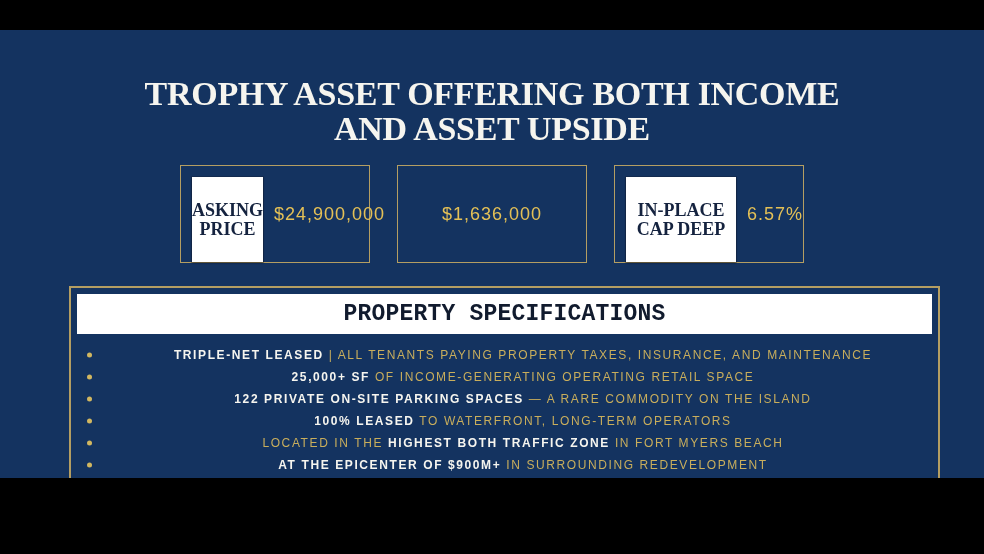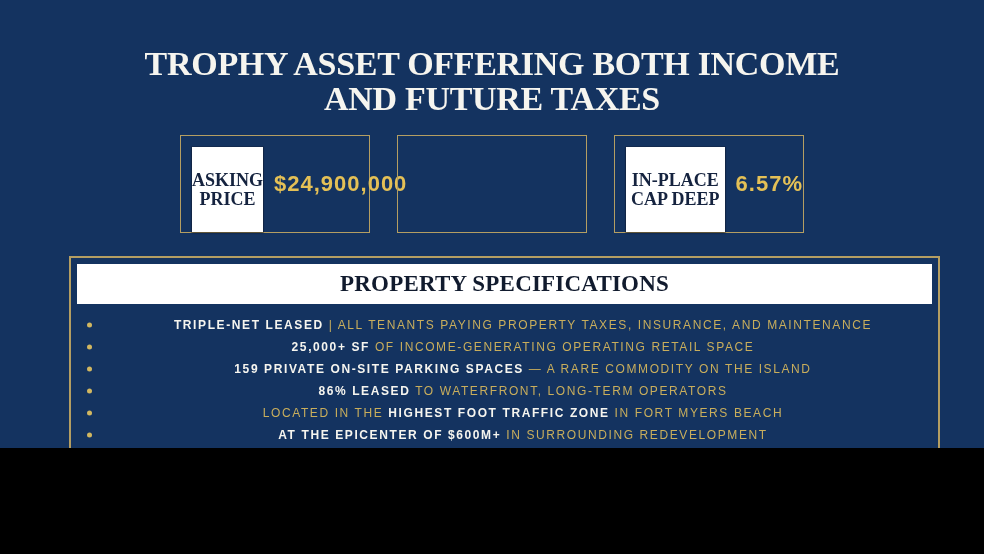--- a/index.html
+++ b/index.html
@@ -8,21 +8,21 @@
     --bottom-edge:#0b1e3c;
     --gold-accent:#c9ae5c;
     --gold-value:#e4c056;
     --gold-border:#b49e62;
     --label-navy:#15233f;
     --white-text:#f6f5ef;
   }
   *{margin:0;padding:0;box-sizing:border-box;}
   html,body{width:984px;height:554px;overflow:hidden;}
   body{background:#000;font-family:"Liberation Sans",sans-serif;}
-  .slide{position:relative;width:984px;height:448px;background:var(--bg-navy);overflow:hidden;}
+  .slide{position:relative;width:984px;height:448px;background:var(--bg-navy);overflow:hidden;margin-top:30px;}
 
   
   .title{
     position:absolute;top:46px;left:0;width:100%;
     text-align:center;color:var(--white-text);
     font-family:"Liberation Serif",serif;font-weight:700;
     font-size:34px;line-height:35px;letter-spacing:-0.3px;
   }
 
   
@@ -42,33 +42,33 @@
     min-height:36px;
     display:flex;flex-direction:column;align-items:center;justify-content:center;
     box-shadow:0 1px 2px rgba(0,0,0,0.45), 0 0 0 1px rgba(20,25,40,0.25);
     font-family:"Liberation Serif",serif;font-weight:700;
     color:var(--label-navy);font-size:18px;line-height:1.05;
     text-align:center;
   }
   .stat-label.small{font-size:14.5px;}
   .stat-value{
     flex:1;display:flex;align-items:center;justify-content:center;
-    color:var(--gold-value);font-weight:700;font-size:22px;letter-spacing:1px;
+    color:var(--gold-value);font-weight:400;font-size:18px;letter-spacing:1px;
   }
 
   
   .specs{
     position:absolute;left:69px;top:256px;width:871px;height:218px;
     border:2px solid var(--gold-border);
   }
   .specs-header{
     position:absolute;left:6px;right:6px;top:6px;height:40px;
     background:#ffffff;
     display:flex;align-items:center;justify-content:center;
-    font-family:Liberation Serif, serif;font-weight:700;
+    font-family:Liberation Mono, monospace;font-weight:700;
     font-size:23px;color:#111b2e;letter-spacing:0.2px;
   }
   .spec-list{position:absolute;left:0;right:0;top:56px;}
   .spec-row{
     position:relative;height:22px;width:100%;
     display:flex;align-items:center;justify-content:center;
     font-size:12px;letter-spacing:1.6px;white-space:nowrap;padding-left:37px;
   }
   .dot{
     position:absolute;left:16px;top:50%;transform:translateY(-50%);
@@ -97,33 +97,34 @@
     background:var(--bottom-edge);
   }
 </style>
 </head>
 <body>
 
 <div class="slide">
 
   <div class="title">
     <div>TROPHY ASSET OFFERING BOTH INCOME</div>
-    <div>AND FUTURE TAXES</div>
+    <div>AND ASSET UPSIDE</div>
   </div>
 
   <div class="stats-row">
 
     <div class="stat-box">
       <div class="stat-label">
         <span class="line">ASKING PRICE</span>
       </div>
       <div class="stat-value">$24,900,000</div>
     </div>
 
     <div class="stat-box">
+      <div class="stat-value">$1,636,000</div>
     </div>
 
     <div class="stat-box">
       <div class="stat-label">
         <span class="line">IN-PLACE CAP DEEP</span>
       </div>
       <div class="stat-value">6.57%</div>
     </div>
 
   </div>
@@ -134,33 +135,33 @@
         <div class="spec-row">
           <span class="dot"></span>
           <span><span class="seg-b">TRIPLE-NET LEASED</span><span class="seg-g"> | ALL TENANTS PAYING PROPERTY TAXES, INSURANCE, AND MAINTENANCE</span></span>
         </div>
         <div class="spec-row">
           <span class="dot"></span>
           <span><span class="seg-b">25,000+ SF</span><span class="seg-g"> OF INCOME-GENERATING OPERATING RETAIL SPACE</span></span>
         </div>
         <div class="spec-row">
           <span class="dot"></span>
-          <span><span class="seg-b">159 PRIVATE ON-SITE PARKING SPACES</span><span class="seg-g"> — A RARE COMMODITY ON THE ISLAND</span></span>
+          <span><span class="seg-b">122 PRIVATE ON-SITE PARKING SPACES</span><span class="seg-g"> — A RARE COMMODITY ON THE ISLAND</span></span>
         </div>
         <div class="spec-row">
           <span class="dot"></span>
-          <span><span class="seg-b">86% LEASED</span><span class="seg-g"> TO WATERFRONT, LONG-TERM OPERATORS</span></span>
+          <span><span class="seg-b">100% LEASED</span><span class="seg-g"> TO WATERFRONT, LONG-TERM OPERATORS</span></span>
         </div>
         <div class="spec-row">
           <span class="dot"></span>
-          <span><span class="seg-g">LOCATED IN THE </span><span class="seg-b">HIGHEST FOOT TRAFFIC ZONE</span><span class="seg-g"> IN FORT MYERS BEACH</span></span>
+          <span><span class="seg-g">LOCATED IN THE </span><span class="seg-b">HIGHEST BOTH TRAFFIC ZONE</span><span class="seg-g"> IN FORT MYERS BEACH</span></span>
         </div>
         <div class="spec-row">
           <span class="dot"></span>
-          <span><span class="seg-b">AT THE EPICENTER OF $600M+</span><span class="seg-g"> IN SURROUNDING REDEVELOPMENT</span></span>
+          <span><span class="seg-b">AT THE EPICENTER OF $900M+</span><span class="seg-g"> IN SURROUNDING REDEVELOPMENT</span></span>
         </div>
       </div>
   </div>
 
   <div class="thin-line"></div>
   <div class="gold-bar"></div>
   <div class="bottom-band"></div>
   <div class="bottom-edge"></div>
 
 </div>

